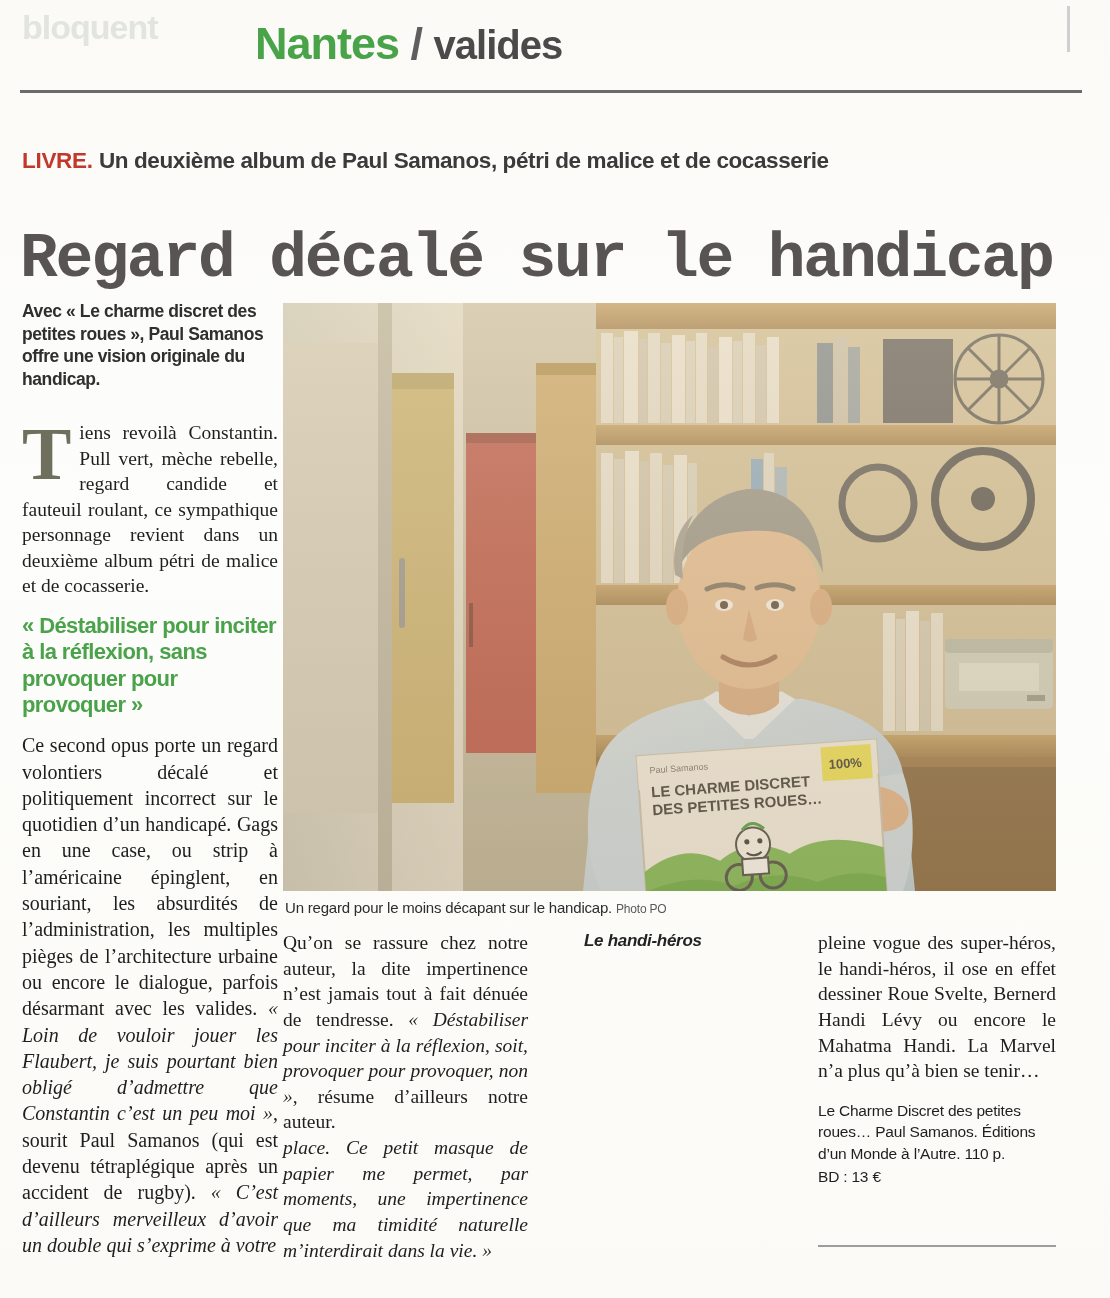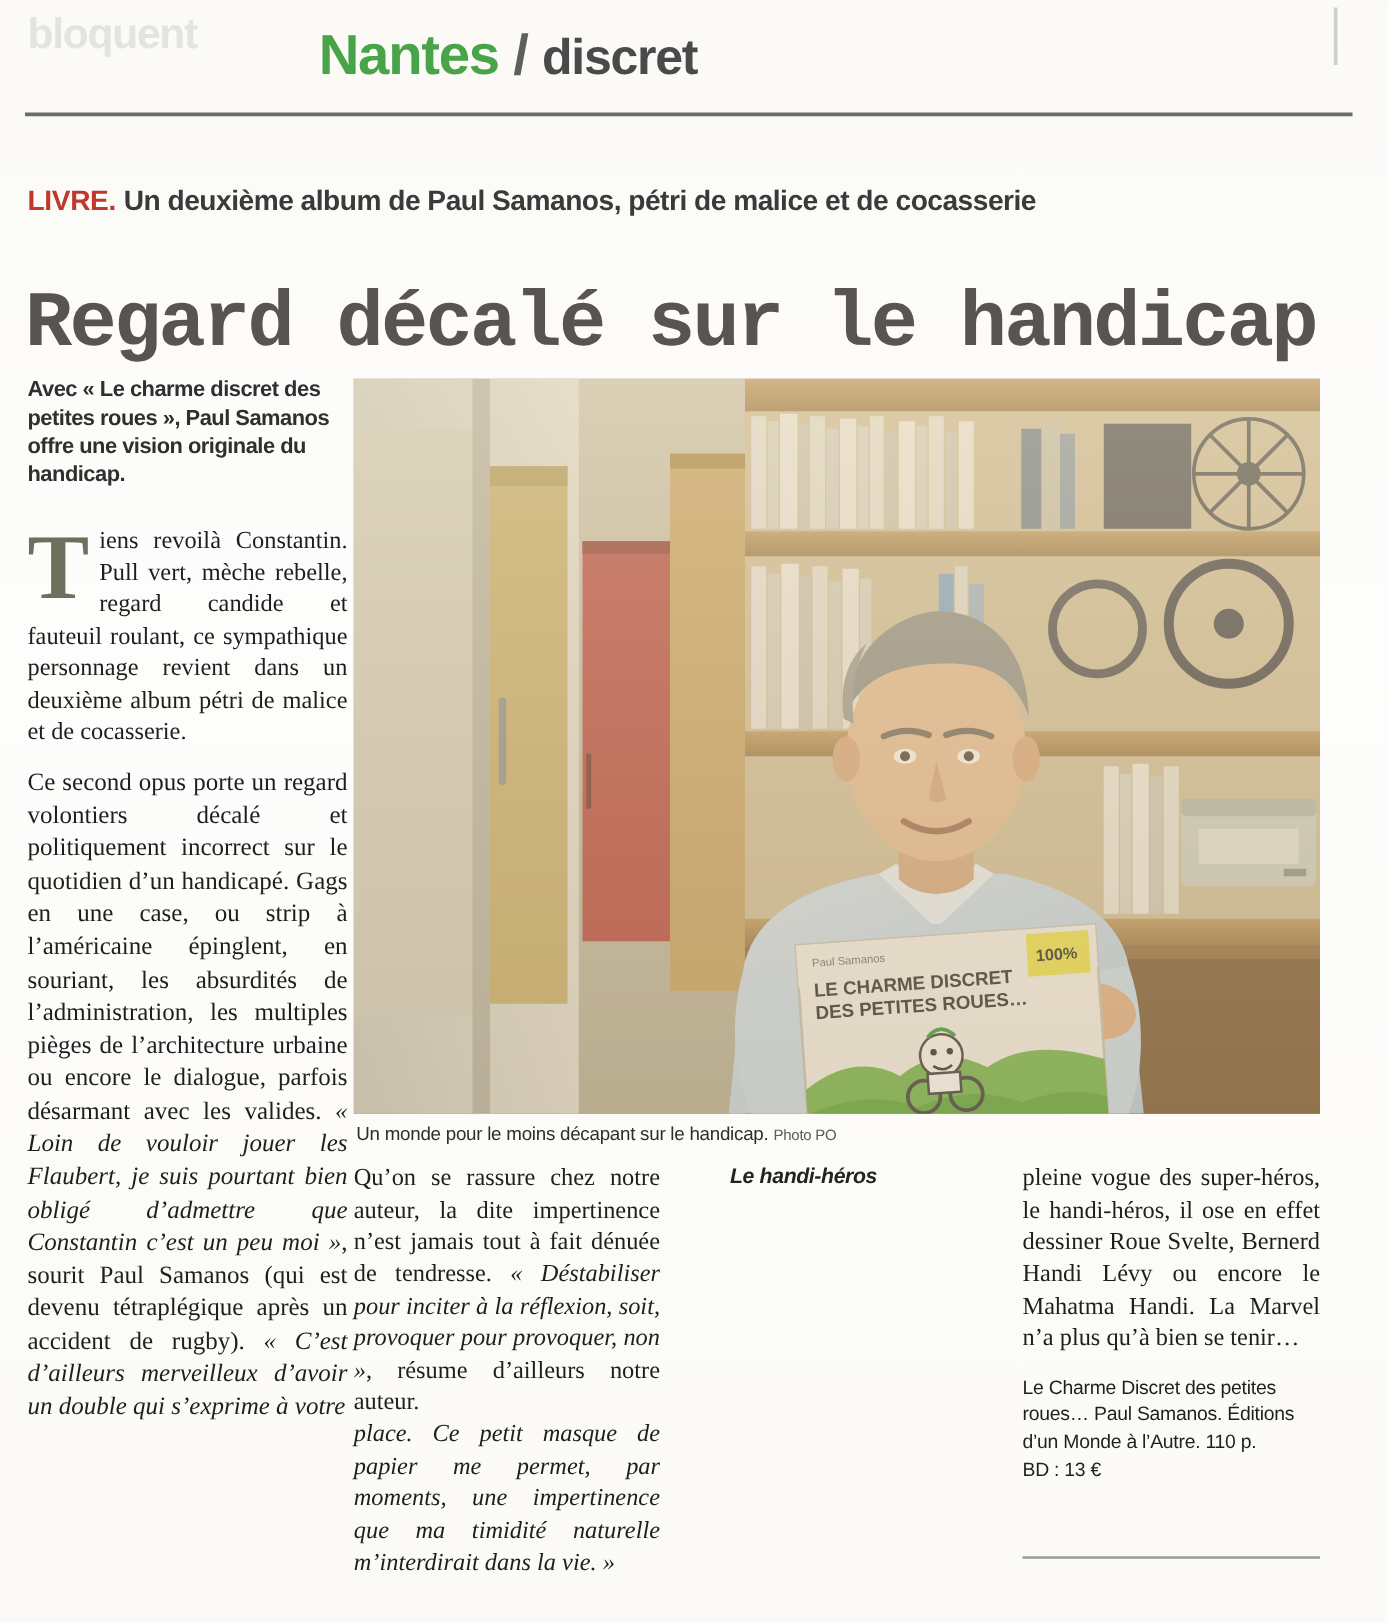--- a/index.html
+++ b/index.html
@@ -200,21 +200,21 @@
 </style>
 </head>
 <body>
 
 <div class="page">
 
   <div class="ghost">bloquent</div>
   <div class="ghost2"></div>
 
   <div class="masthead">
-    <span class="city">Nantes</span><span class="slash"> / </span><span class="section">discret</span>
+    <span class="city">Nantes</span><span class="slash"> / </span><span class="section">valides</span>
   </div>
 
   <div class="rule-top"></div>
 
   <div class="kicker">
     <span class="lab">LIVRE.</span>
     <span class="txt">Un deuxième album de Paul Samanos, pétri de malice et de cocasserie</span>
   </div>
 
   <h1 class="headline">Regard décalé sur le handicap</h1>
@@ -401,28 +401,29 @@
           <rect x="458" y="554" width="26" height="16" fill="#ffffff" stroke="#3b3b3b" stroke-width="2"></rect>
         </g>
         <text x="372" y="604" font-family="Liberation Sans, sans-serif" font-size="7" fill="#777">Éditions d'un Monde à l'Autre</text>
       </g>
 
       <rect x="0" y="0" width="773" height="588" fill="url(#warm)"></rect>
     </svg>
   </div>
 
   <div class="caption">
-    <span>Un monde pour le moins décapant sur le handicap.</span>
+    <span>Un regard pour le moins décapant sur le handicap.</span>
     <span class="credit">Photo PO</span>
   </div>
 
   <div class="col1">
     <div class="dropcap-para">
       <span class="dropcap">T</span><span>iens revoilà Constantin. Pull vert, mèche rebelle, regard candide et fauteuil roulant, ce sympathique personnage revient dans un deuxième album pétri de malice et de cocasserie.</span>
     </div>
+    <div class="pullquote">« Déstabiliser pour inciter à la réflexion, sans provoquer pour provoquer »</div>
     <div class="body">
       <span>Ce second opus porte un regard volontiers décalé et politiquement incorrect sur le quotidien d’un handicapé. Gags en une case, ou strip à l’américaine épinglent, en souriant, les absurdités de l’administration, les multiples pièges de l’architecture urbaine ou encore le dialogue, parfois désarmant avec les valides. </span><span class="ital">« Loin de vouloir jouer les Flaubert, je suis pourtant bien obligé d’admettre que Constantin c’est un peu moi »</span><span>, sourit Paul Samanos (qui est devenu tétraplégique après un accident de rugby). </span><span class="ital">« C’est d’ailleurs merveilleux d’avoir un double qui s’exprime à votre</span>
     </div>
   </div>
 
   <div class="lower">
 
     <div class="lcol lcol2">
       <div class="p">
         <span>Qu’on se rassure chez notre auteur, la dite impertinence n’est jamais tout à fait dénuée de tendresse. </span><span class="ital">« Déstabiliser pour inciter à la réflexion, soit, provoquer pour provoquer, non »</span><span>, résume d’ailleurs notre auteur.</span>

